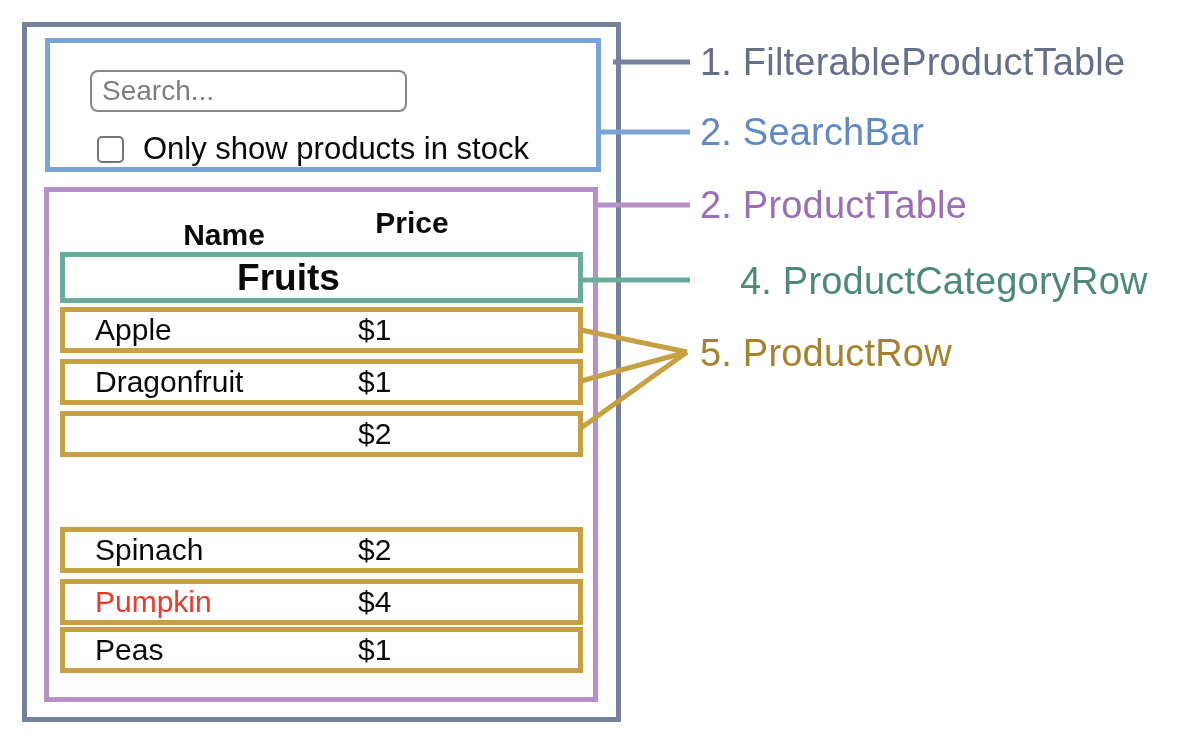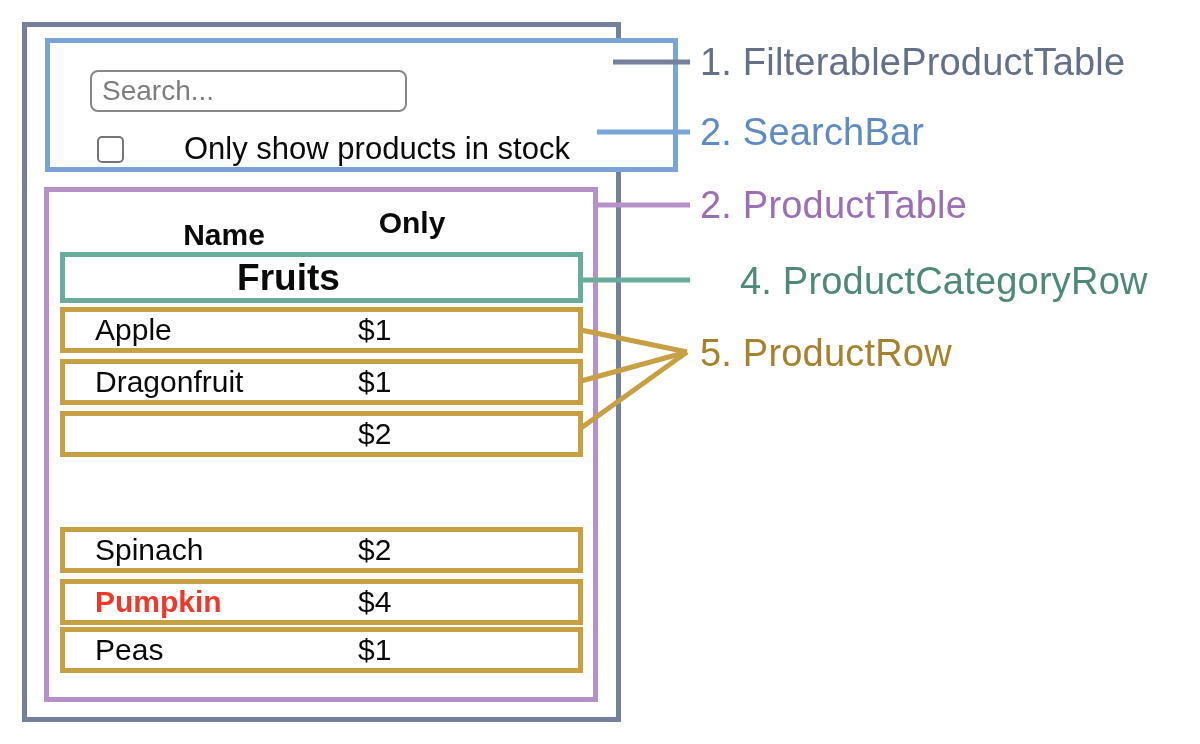--- a/index.html
+++ b/index.html
@@ -9,29 +9,29 @@
     background:#ffffff;
     font-family:"Liberation Sans", sans-serif;
     overflow:hidden;
   }
   .box{position:absolute;box-sizing:border-box;background:#ffffff;}
 
   
   .outer-box{left:22px;top:22px;width:599px;height:700px;border:5px solid #75819b;}
 
   
-  .search-box{left:18px;top:11px;width:633px;height:134px;border:5px solid #7aa3d8;}
+  .search-box{left:18px;top:11px;width:556px;height:134px;border:5px solid #7aa3d8;}
   .search-input{
     position:absolute;left:40px;top:27px;width:317px;height:42px;
     box-sizing:border-box;border:2px solid #878787;border-radius:8px;
     font-family:"Liberation Sans",sans-serif;font-size:28px;color:#444;
     padding:0 0 0 10px;outline:none;background:#fff;
   }
   .search-input::placeholder{color:#7d7d7d;opacity:1;}
-  .chk-row{position:absolute;left:47px;top:88px;display:flex;align-items:center;gap:41px;}
+  .chk-row{position:absolute;left:47px;top:88px;display:flex;align-items:center;}
   .checkbox{
     width:27px;height:27px;box-sizing:border-box;flex:0 0 auto;
     border:2px solid #757575;border-radius:5px;background:#fff;
   }
   .chk-label{margin-left:19px;font-size:31px;color:#0a0a0a;white-space:nowrap;}
 
   
   .table-box{left:17px;top:160px;width:554px;height:515px;border:5px solid #b690c9;}
   .th{position:absolute;top:14px;transform:translateX(-50%);font-size:30px;font-weight:bold;color:#0a0a0a;white-space:nowrap;}
   .th-name{left:175px;margin-top:12px;}
@@ -65,21 +65,21 @@
       <input class="search-input" type="text" placeholder="Search..." style="">
       <div class="chk-row">
         <div class="checkbox"></div>
         <span class="chk-label">Only show products in stock</span>
       </div>
     </div>
 
     <div class="box table-box" style="border-color: rgb(182, 144, 201);">
 
       <span class="th th-name">Name</span>
-      <span class="th th-price">Only</span>
+      <span class="th th-price">Price</span>
 
       <div class="box cat-row" style="top: 60px; border-color: rgb(106, 172, 156);">
         <span class="cat-label">Fruits</span>
       </div>
 
       <div class="box prod-row" style="top: 115px; border-color: rgb(198, 160, 66);">
         <span class="prod-name">Apple</span>
         <span class="prod-price">$1</span>
       </div>
 
@@ -92,21 +92,21 @@
         <span class="prod-price">$2</span>
       </div>
 
 
       <div class="box prod-row" style="top: 335px; border-color: rgb(198, 160, 66);">
         <span class="prod-name">Spinach</span>
         <span class="prod-price">$2</span>
       </div>
 
       <div class="box prod-row" style="top: 387px; border-color: rgb(198, 160, 66);">
-        <span class="prod-name" style="color: rgb(239, 56, 41); font-weight: bold;">Pumpkin</span>
+        <span class="prod-name" style="color: rgb(239, 56, 41);">Pumpkin</span>
         <span class="prod-price">$4</span>
       </div>
 
       <div class="box prod-row" style="top: 435px; border-color: rgb(198, 160, 66);">
         <span class="prod-name">Peas</span>
         <span class="prod-price">$1</span>
       </div>
 
     </div>
   </div>

